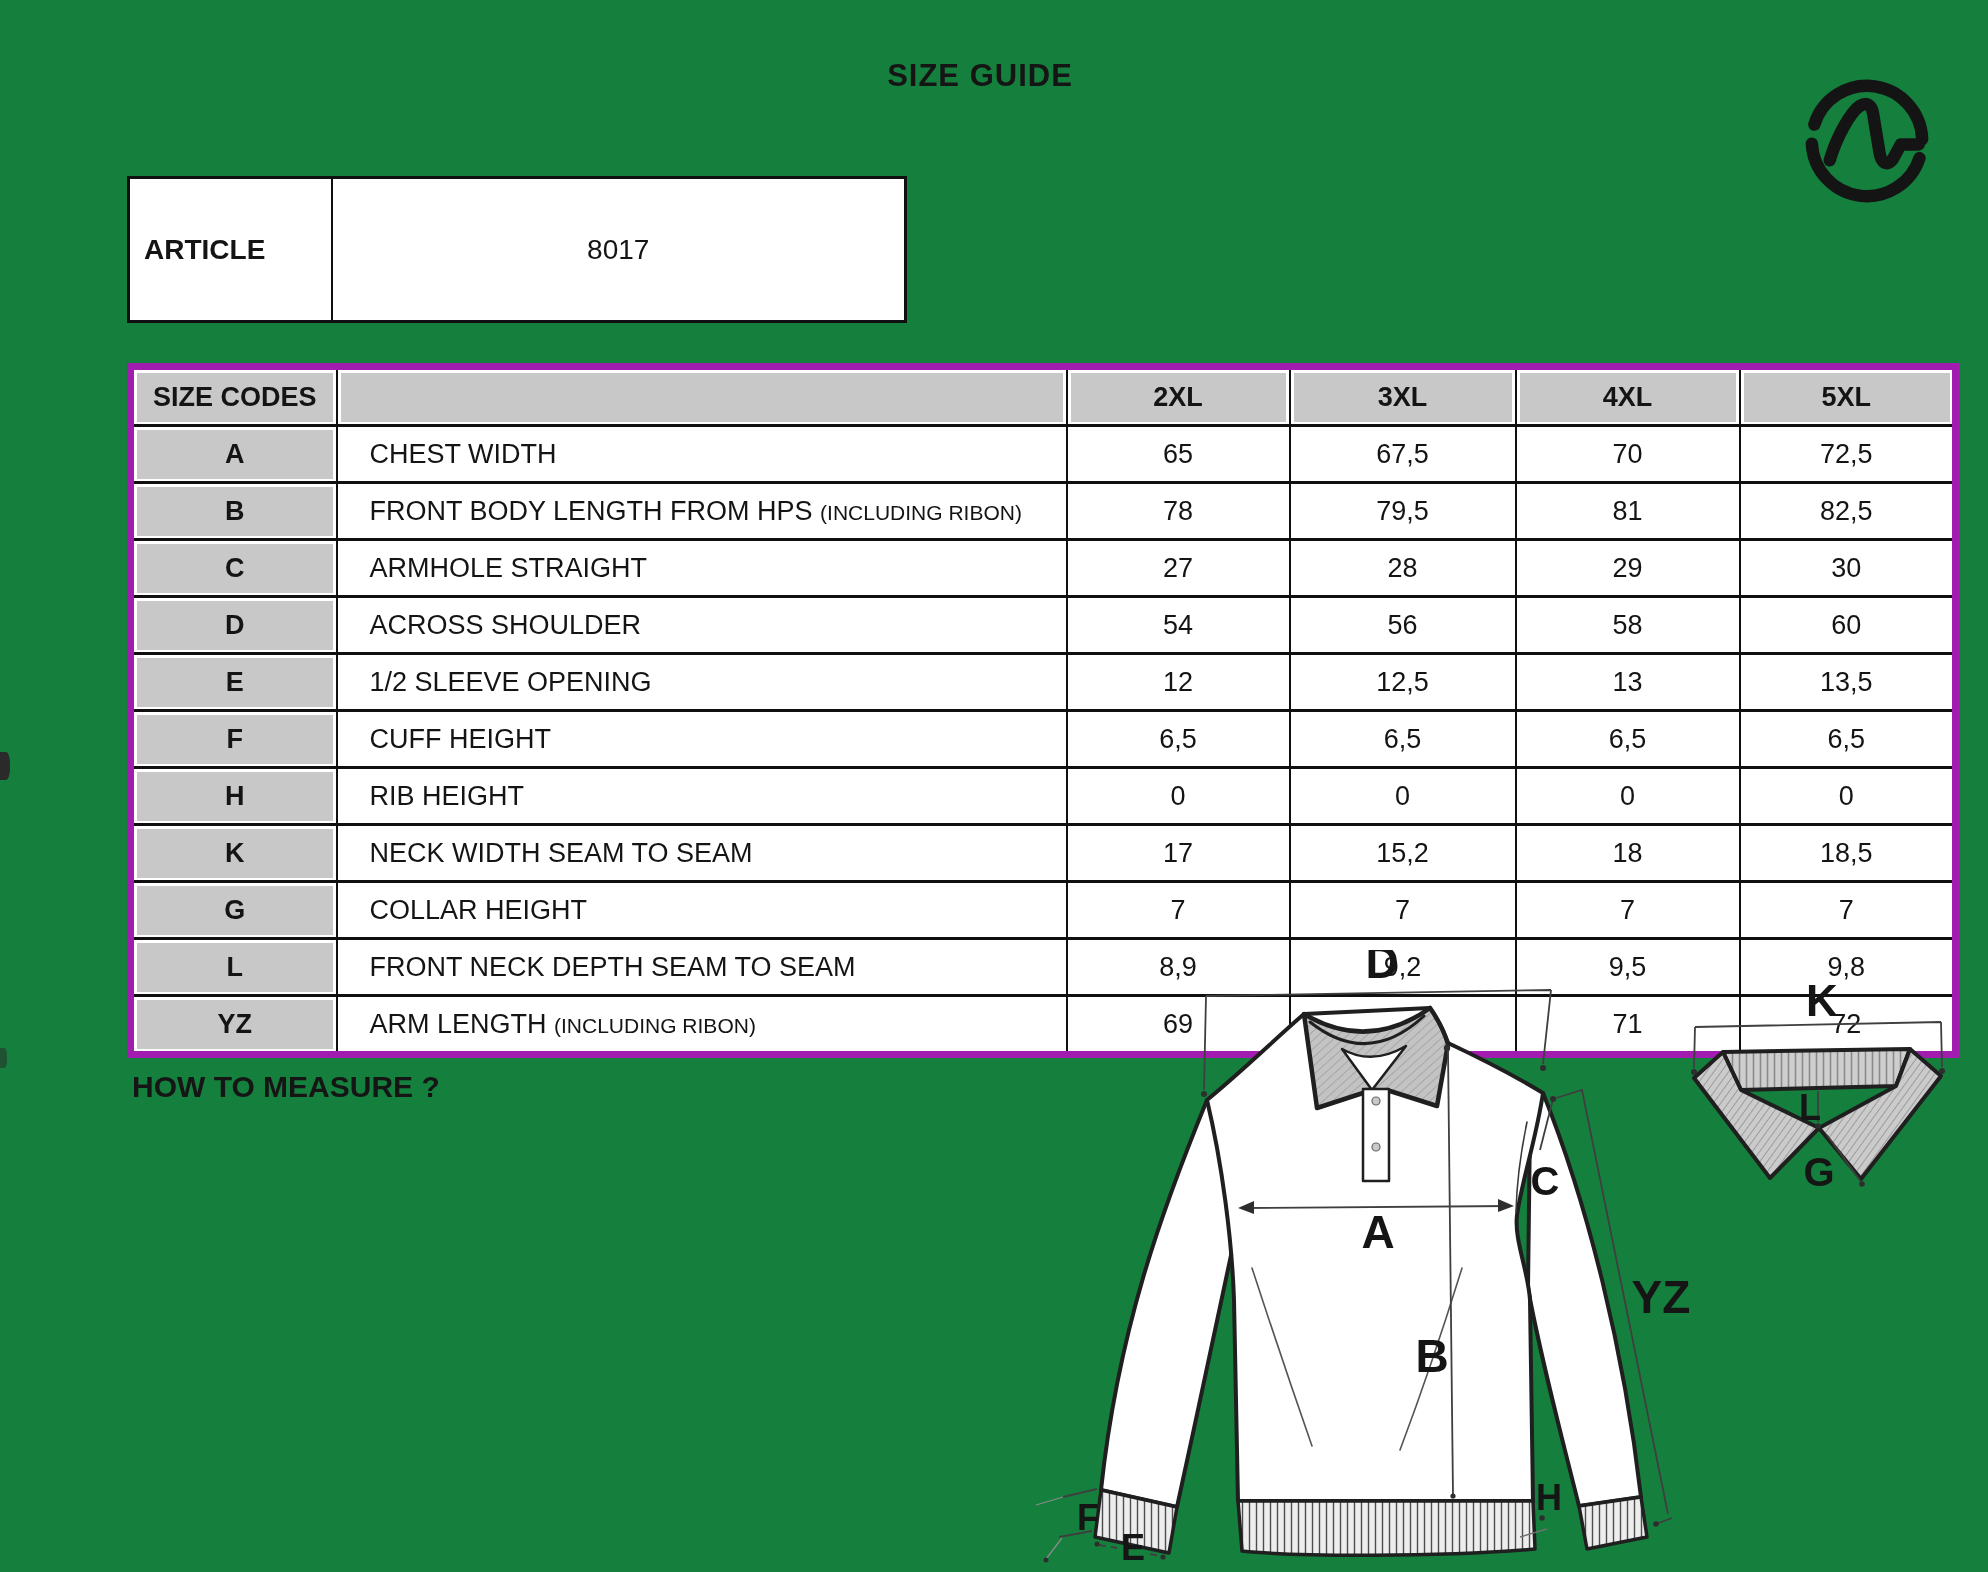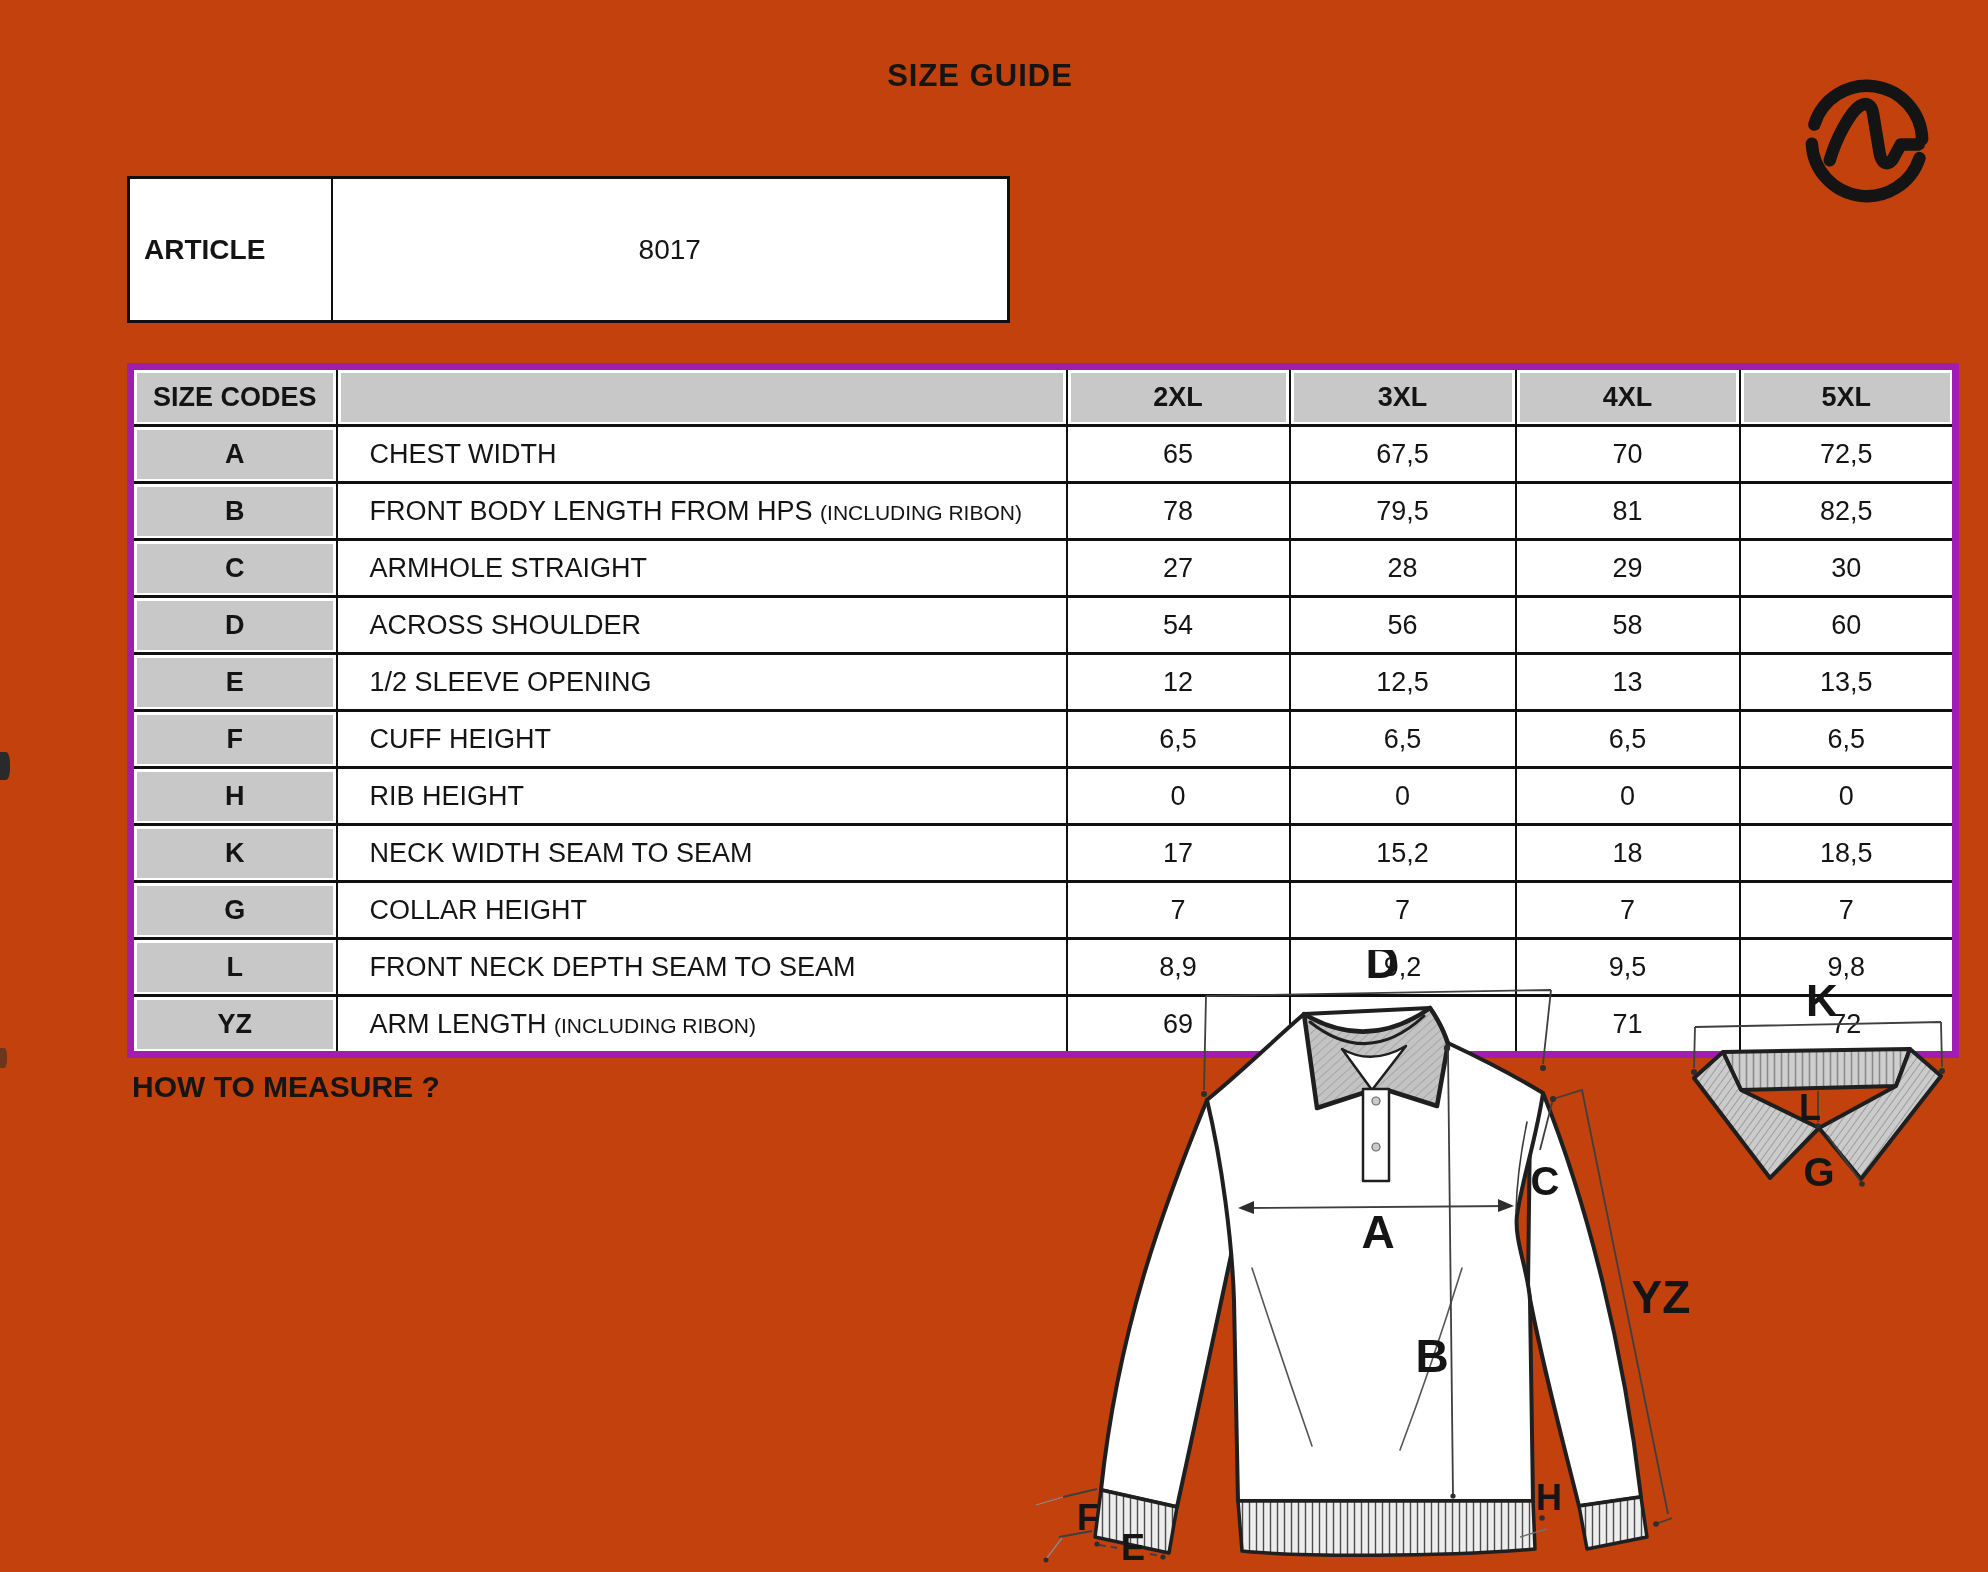--- a/index.html
+++ b/index.html
@@ -1,23 +1,23 @@
 <!DOCTYPE html>
 <html><head>
 <meta charset="utf-8">
 <style>
   html,body{margin:0;padding:0;background:#ffffff;}
-  .page{position:relative;width:1988px;height:1572px;background:#c2410c;overflow:hidden;
+  .page{position:relative;width:1988px;height:1572px;background:#15803d;overflow:hidden;
         font-family:"Liberation Sans",sans-serif;color:#141414;}
   .title{position:absolute;top:58px;left:0;width:100%;text-align:center;margin:0;
          transform:translateX(-14px);font-size:31px;font-weight:bold;letter-spacing:1px;color:#151515;}
   .logo{position:absolute;top:72px;left:1798px;width:138px;height:138px;}
   table{border-collapse:collapse;table-layout:fixed;background:#fff;}
   td,th{overflow:hidden;white-space:nowrap;}
-  .info{position:absolute;top:176px;left:127px;width:883px;height:147px;border:3px solid #101010;}
+  .info{position:absolute;top:176px;left:127px;width:780px;height:147px;border:3px solid #101010;}
   .info td{border:2px solid #101010;height:49px;font-size:28px;}
   .info td.lbl{font-weight:bold;text-align:left;padding-left:14px;}
   .info td.val{text-align:center;}
   .sizes{position:absolute;top:363px;left:127px;width:1825px;height:578px;border:7px solid #a21caf;}
   .sizes td,.sizes th{border-style:solid;border-color:#101010;border-width:3px 2px;height:48px;
         font-size:27px;text-align:center;vertical-align:middle;font-weight:normal;}
   .sizes .g{background:#c8c8c8;background-clip:content-box;padding:3px;font-weight:bold;}
   .sizes td.desc{text-align:left;padding-left:32px;}
   .sizes td.desc .note{font-size:21px;}
   .howto{position:absolute;top:1070px;left:132px;font-size:30px;font-weight:bold;color:#151515;}

